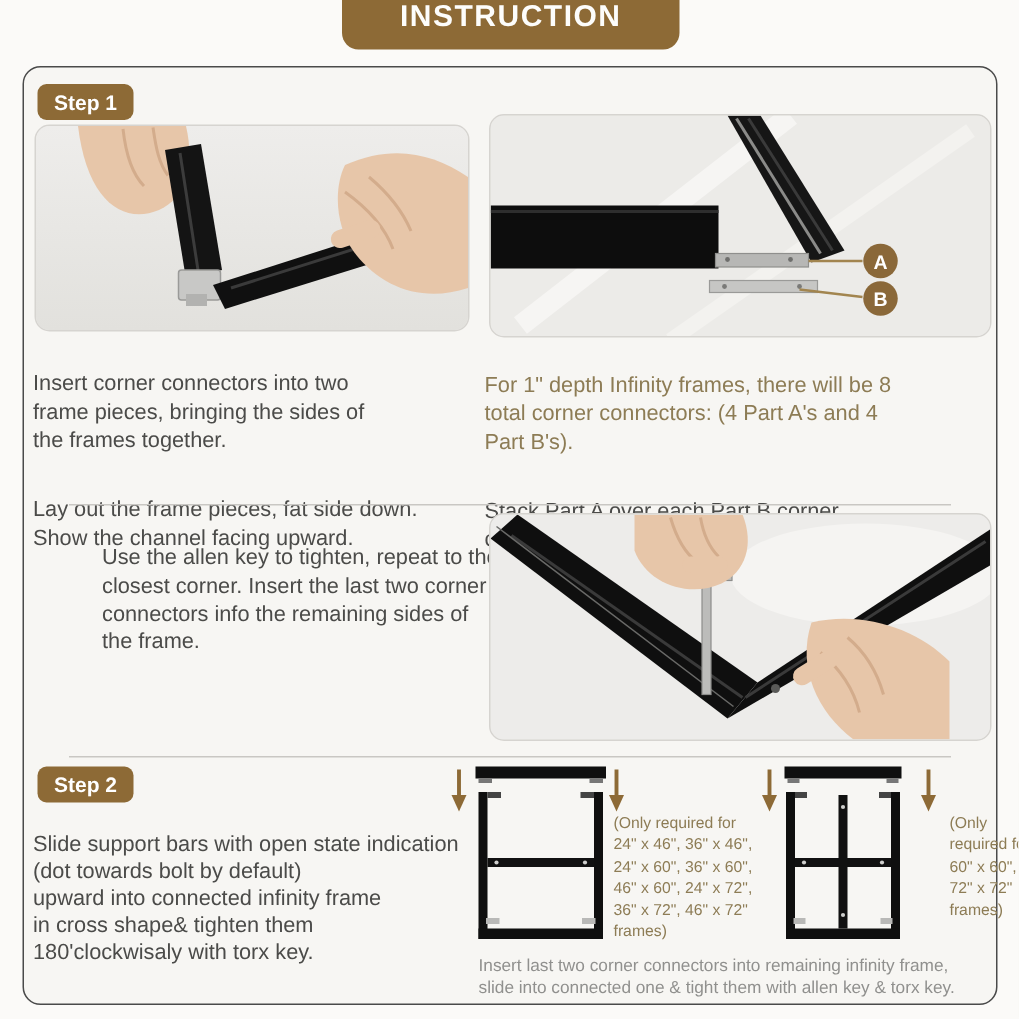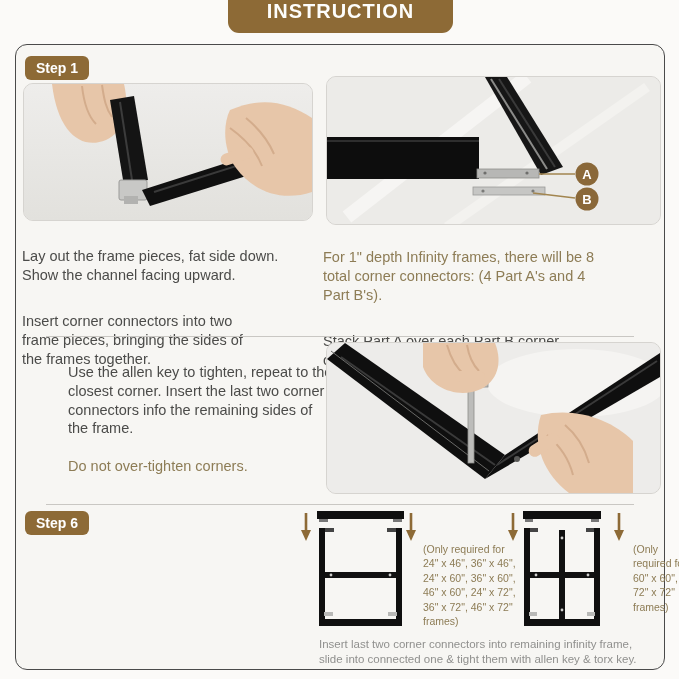--- a/index.html
+++ b/index.html
@@ -23,21 +23,21 @@
   .accent{color:#8d7c55;}
   .col-left1{left:6px;top:183px;width:295px;}
   .col-right1{left:307px;top:184px;width:338px;}
   .col-left2{left:6px;top:299px;width:300px;margin-left:46px;}
   .warnline{margin-top:0;}
   .divider{position:absolute;left:30px;right:30px;height:1px;background:#c9c7c3;}
   .d1{top:291px;}
   .d2{top:459px;}
   .step2-text{left:6px;top:492px;width:295px;font-size:14.5px;line-height:1.24;}
   .note{position:absolute;color:#8d7c55;font-size:10.5px;line-height:1.38;white-space:pre-line;}
-  .note1{left:393px;top:497px;width:108px;margin-left:14px;}
+  .note1{left:393px;top:497px;width:108px;}
   .note2{left:617px;top:497px;width:64px;}
   .arrow{position:absolute;width:12px;height:30px;}
   .ar1a{left:284px;top:467px;}
   .ar1b{left:389px;top:467px;}
   .ar2a{left:491px;top:467px;}
   .ar2b{left:597px;top:467px;}
   .frame-diagram{position:absolute;}
   .fd1{left:297px;top:463px;width:95px;height:125px;}
   .fd2{left:503px;top:463px;width:86px;height:125px;}
   .bottom-note{position:absolute;left:303px;top:592px;width:330px;color:#90908e;
@@ -107,43 +107,42 @@
         <line x1="212" y1="97" x2="248" y2="97" stroke="#a2854f" stroke-width="1.6"></line>
         <line x1="206" y1="116" x2="248" y2="121" stroke="#a2854f" stroke-width="1.6"></line>
         <circle cx="260" cy="97" r="11.5" fill="#8a6839"></circle>
         <text x="260" y="102" text-anchor="middle" font-size="13" font-weight="bold" fill="#ffffff" font-family="Liberation Sans, sans-serif">A</text>
         <circle cx="260" cy="122" r="11.5" fill="#8a6839"></circle>
         <text x="260" y="127" text-anchor="middle" font-size="13" font-weight="bold" fill="#ffffff" font-family="Liberation Sans, sans-serif">B</text>
       </svg>
     </div>
 
     <div class="tblock col-left1">
-      <p>Lay out the frame pieces, fat side down.
-Show the channel facing upward.</p>
       <p>Insert corner connectors into two
 frame pieces, bringing the sides of
 the frames together.</p>
+      <p>Lay out the frame pieces, fat side down.
+Show the channel facing upward.</p>
     </div>
 
     <div class="tblock col-right1">
       <p class="accent">For 1" depth Infinity frames, there will be 8
 total corner connectors: (4 Part A's and 4
 Part B's).</p>
       <p>Stack Part A over each Part B corner
 connector before joining the sides of the frame.</p>
     </div>
 
     <div class="divider d1"></div>
 
     <div class="tblock col-left2">
       <p style="margin-bottom:0;">Use the allen key to tighten, repeat to the
 closest corner. Insert the last two corner
 connectors info the remaining sides of
 the frame.</p>
-      <p class="accent warnline">Do not over-tighten corners.</p>
     </div>
 
     <div class="photo photo3">
       <svg width="333" height="150" viewBox="0 0 333 150">
         <rect x="0" y="0" width="333" height="150" fill="#edecea"></rect>
         <ellipse cx="250" cy="40" rx="90" ry="34" fill="#f5f4f2"></ellipse>
 
         <polygon points="0,16 18,0 178,112 158,136" fill="#0f0f0f"></polygon>
         <polygon points="158,136 178,112 333,10 333,34" fill="#0f0f0f"></polygon>
         <line x1="14" y1="14" x2="168" y2="122" stroke="#3a3a3a" stroke-width="2"></line>
@@ -159,22 +158,29 @@
 
         <path d="M214,72 c34,-8 70,4 92,26 v52 h-64 c-24,-18 -38,-48 -28,-78 z" fill="#e7c6a9"></path>
         <path d="M220,92 c12,10 22,24 26,40 M238,82 c12,10 20,24 24,38" stroke="#d3ac8c" stroke-width="2" fill="none"></path>
         <rect x="200" y="96" width="34" height="12" rx="6" fill="#e7c6a9" transform="rotate(-32 217 102)"></rect>
         <circle cx="190" cy="116" r="3" fill="#5a5a58"></circle>
       </svg>
     </div>
 
     <div class="divider d2"></div>
 
-    <div class="badge step2-badge">Step 6</div>
-
+    <div class="badge step2-badge">Step 2</div>
+
+    <div class="tblock step2-text">
+      <p>Slide support bars with open state indication
+(dot towards bolt by default)
+upward into connected infinity frame
+in cross shape&amp; tighten them
+180'clockwisaly with torx key.</p>
+    </div>
 
     <svg class="arrow ar1a" viewBox="0 0 12 30">
       <line x1="6" y1="1" x2="6" y2="19" stroke="#8d6a36" stroke-width="2.6"></line>
       <polygon points="1,18 11,18 6,29" fill="#8d6a36"></polygon>
     </svg>
     <svg class="arrow ar1b" viewBox="0 0 12 30">
       <line x1="6" y1="1" x2="6" y2="19" stroke="#8d6a36" stroke-width="2.6"></line>
       <polygon points="1,18 11,18 6,29" fill="#8d6a36"></polygon>
     </svg>
     <svg class="frame-diagram fd1" viewBox="0 0 95 125">

